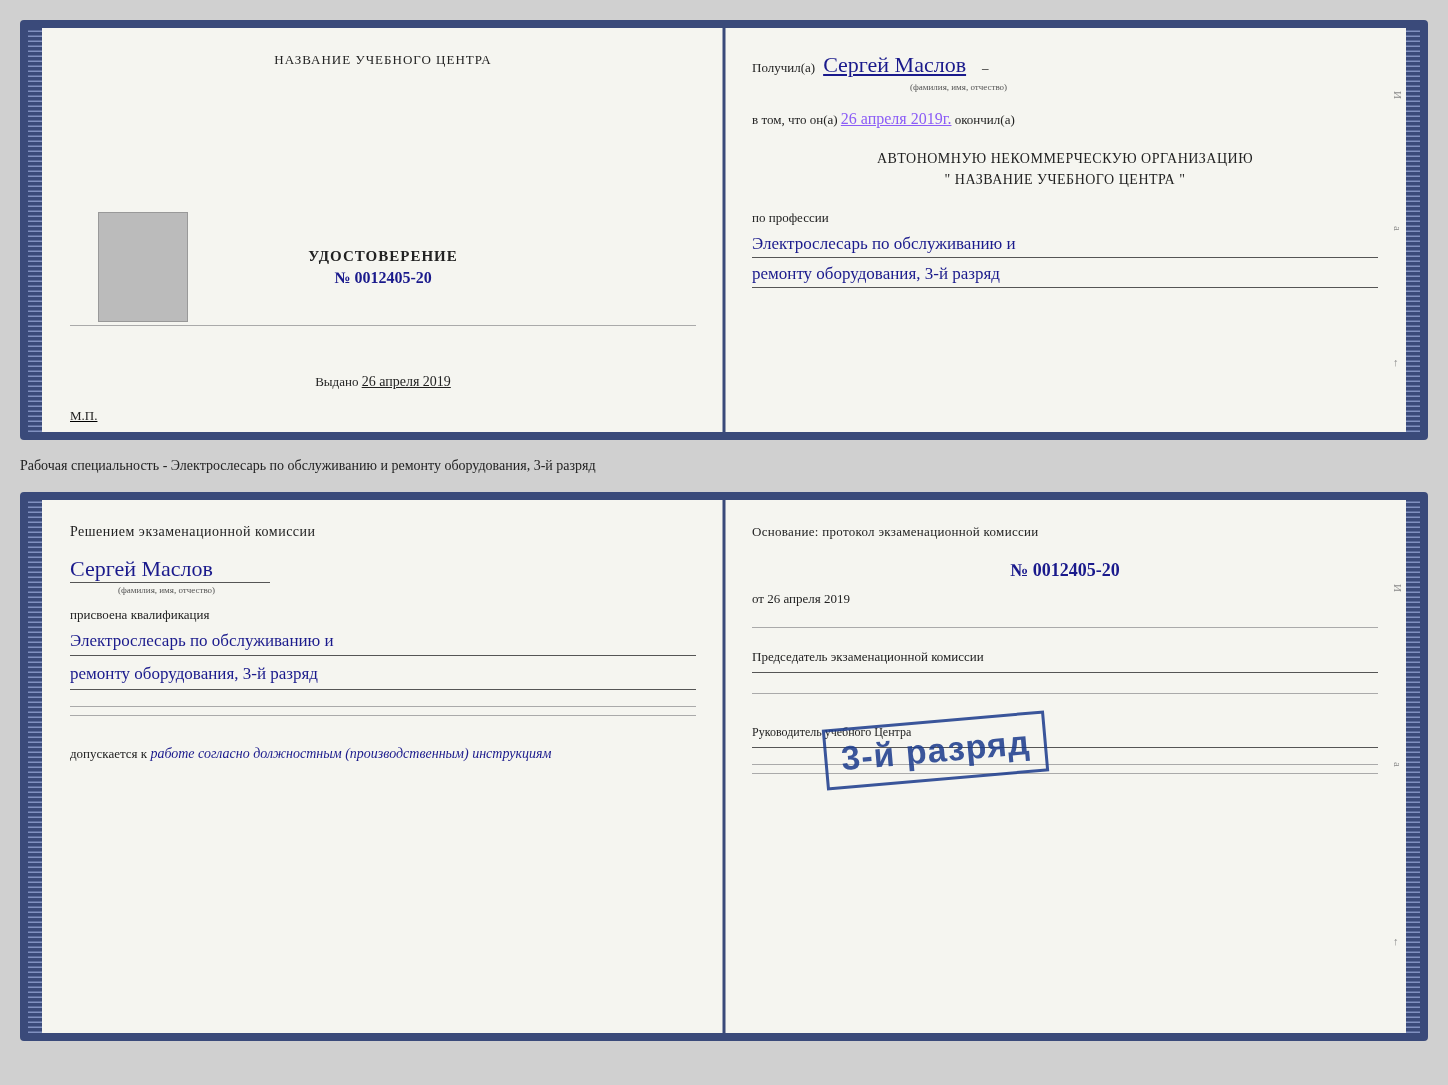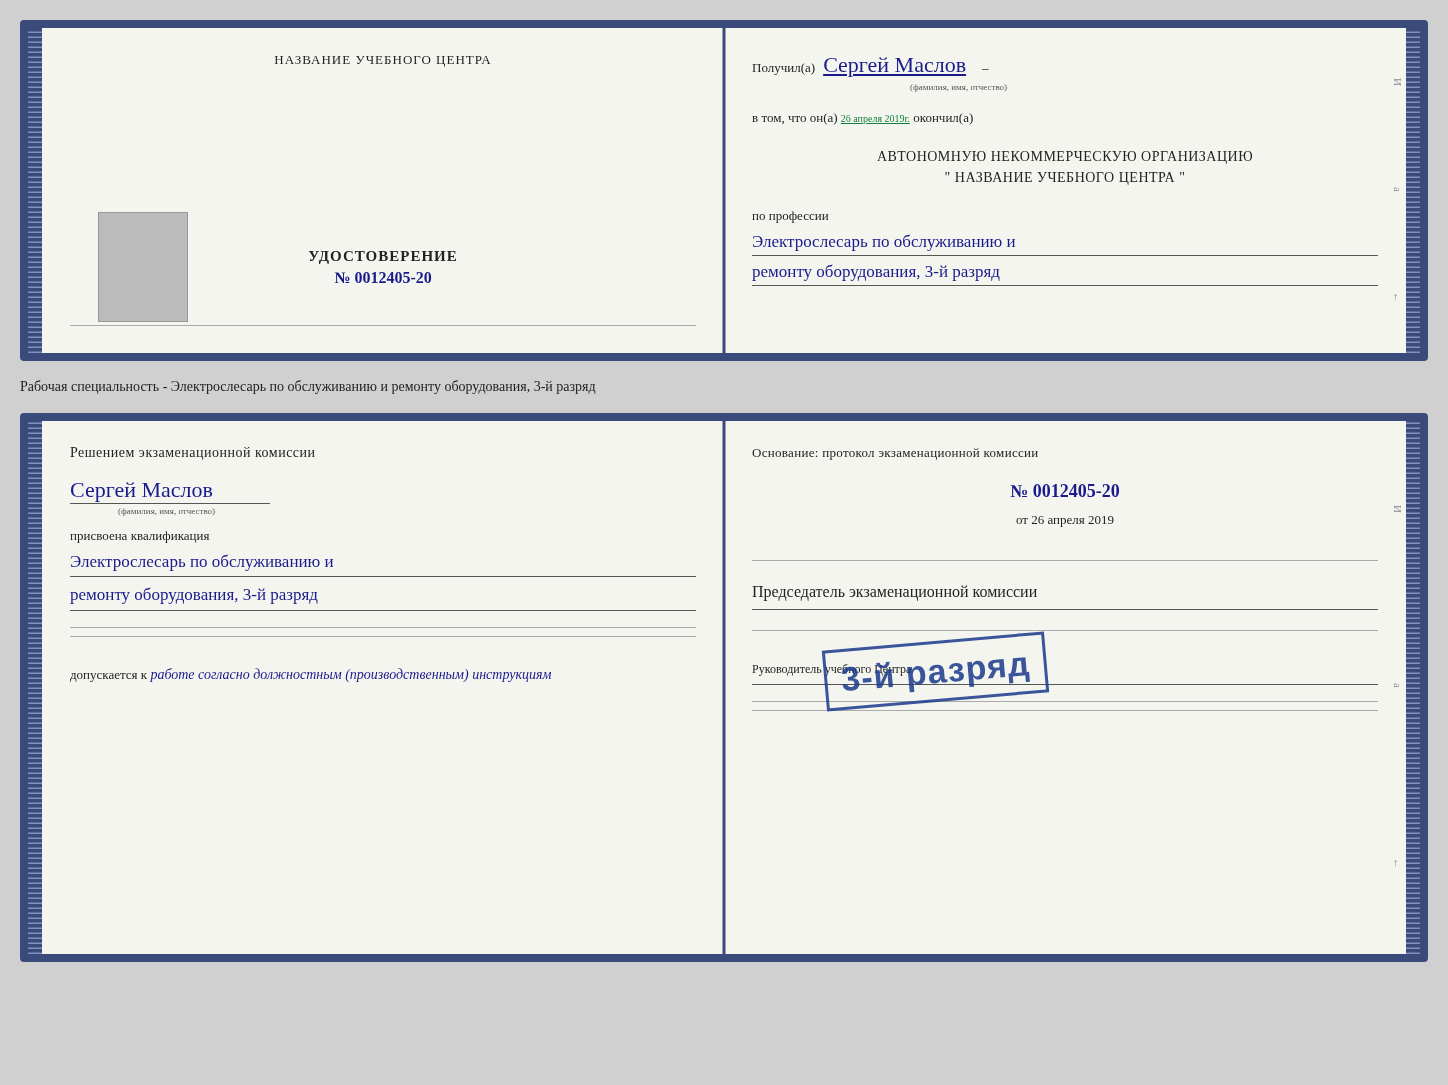--- a/index.html
+++ b/index.html
@@ -47,21 +47,21 @@
     .cert-panel-left {
       border-right: none;
     }
 
     .cert-panel-right {
       border-left: none;
     }
 
     
     .top-card {
-      height: 341px;
+      height: 420px;
     }
 
     
     .bottom-card {
       height: 549px;
     }
 
     
     .center-title {
       text-align: center;
@@ -135,22 +135,22 @@
     }
 
     .vtom-line {
       font-size: 13px;
       color: #222;
       margin-top: 18px;
     }
 
     .handwritten-date {
       font-family: 'Segoe Script', 'Brush Script MT', cursive;
-      font-size: 10px;
-      color: #15803d;
+      font-size: 16px;
+      color: #8b5cf6;
       text-decoration: underline;
     }
 
     .org-block {
       margin-top: 20px;
       font-size: 14px;
       color: #222;
       text-align: center;
       letter-spacing: 0.5px;
       line-height: 1.5;
@@ -248,26 +248,25 @@
       font-size: 18px;
       font-weight: bold;
       color: #1a1a8c;
       text-align: center;
       margin: 10px 0;
     }
 
     .ot-date {
       font-size: 13px;
       color: #222;
-      text-align: center;
-      margin-bottom: 32px;
+      margin-bottom: 20px;
     }
 
     .predsedatel-block {
-      font-size: 16px;
+      font-size: 13px;
       color: #222;
       margin-top: 20px;
       line-height: 1.4;
     }
 
     .rukovoditel-block {
       font-size: 12px;
       color: #222;
       margin-top: 30px;
       line-height: 1.4;

